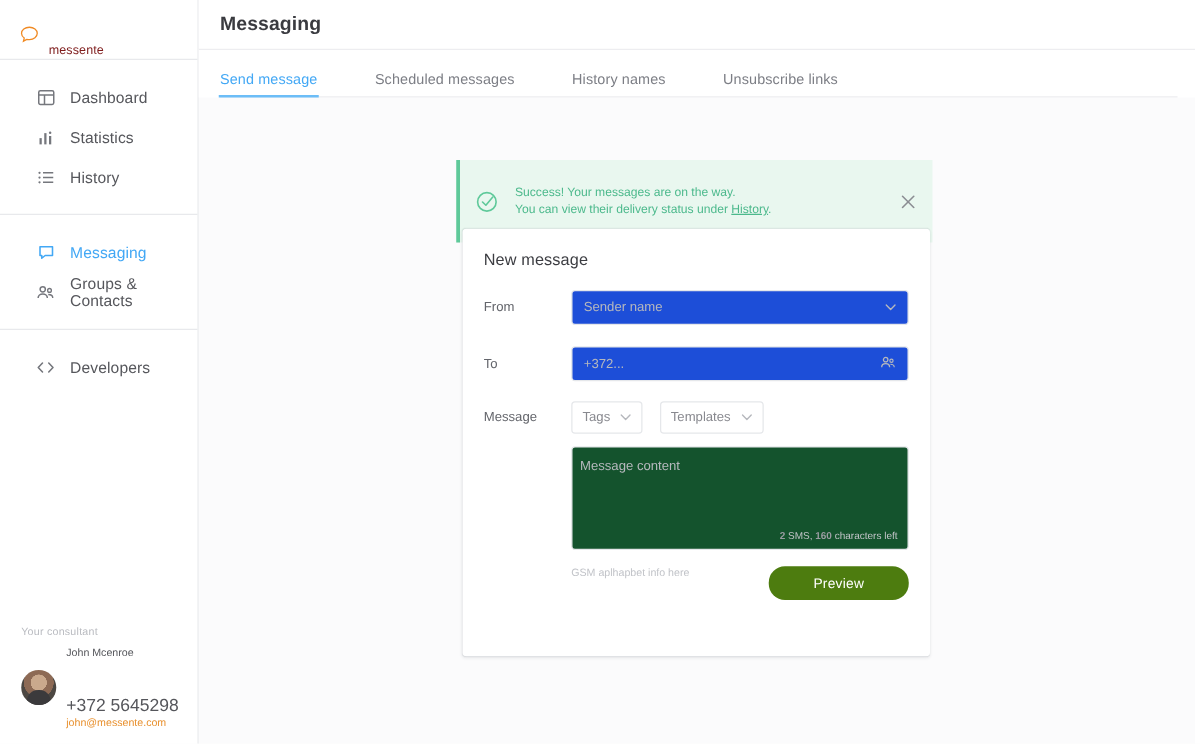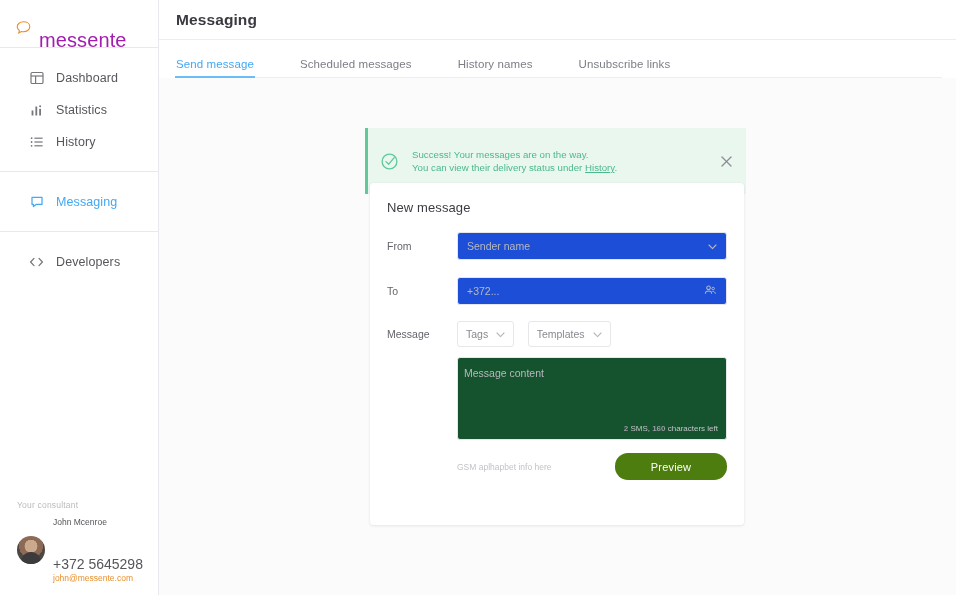--- a/index.html
+++ b/index.html
@@ -16,21 +16,21 @@
     width: 159px; height: 595px;
     background: #ffffff;
     border-right: 1px solid #e8e9ec;
     display: flex; flex-direction: column;
     position: relative; flex: 0 0 159px;
   }
   .logo-row {
     height: 40px; display: flex; align-items: center;
     padding-left: 16px; gap: 8px; margin-top: 7px;
   }
-  .logo-text { font-size: 20px; color: #a21caf; letter-spacing: .1px; margin-top: 26px; }
+  .logo-text { font-size: 10px; color: #7f1d1d; letter-spacing: .1px; margin-top: 26px; }
   .logo-mark { width: 17px; height: 15px; display: block; }
 
   .nav-sep { height: 1px; background: #e8e9ec; width: 100%; }
   .nav-group { padding: 14px 0 13px 12px; }
   .nav-item {
     height: 32px; display: flex; align-items: center;
     padding-left: 17px; gap: 12px; cursor: pointer;
   }
   .nav-ico { width: 15px; height: 15px; display: flex; align-items: center; justify-content: center; flex: 0 0 15px; }
   .nav-label { font-size: 12.5px; color: #56575c; letter-spacing: .1px; }
@@ -127,21 +127,21 @@
   .tarea {
     margin: 10px 17px 0 87px; height: 83px; border: 1px solid #e5e7ea;
     border-radius: 3px; background: #14532d; position: relative; padding: 9px 6px;
   }
   .tarea-ph { font-size: 10.5px; color: #b6b8bd; }
   .counter {
     position: absolute; right: 8px; bottom: 6px; font-size: 8px; color: #c3c5c9; white-space: nowrap;
   }
   .counter b { color: #9a9ca1; font-weight: bold; }
 
-  .foot { display: flex; align-items: center; margin: 13px 17px 0 87px; }
+  .foot { display: flex; margin: 13px 17px 0 87px; }
   .gsm { font-size: 8.5px; color: #c1c3c8; }
   .btn-preview {
     margin-left: auto; width: 112px; height: 27px; background: #4d7c0f;
     border-radius: 13px; color: #fff; font-size: 11px;
     display: flex; align-items: center; justify-content: center; cursor: pointer; letter-spacing:.2px;
   }
 
   .page-right-edge { position:absolute; right:0; top:0; width:4px; height:595px; background:#ffffff; }
 </style>
 </head>
@@ -202,20 +202,31 @@
     <div class="nav-sep"></div>
 
     <div class="nav-group">
       <div class="nav-item active">
         <span class="nav-ico">
           <svg width="14" height="14" viewBox="0 0 14 14">
             <path d="M2 2.4h10v7H6.1L3.4 11.6V9.4H2z" fill="none" stroke="#43a8f5" stroke-width="1.25" stroke-linejoin="round"></path>
           </svg>
         </span>
         <span class="nav-label">Messaging</span>
+      </div>
+      <div class="nav-item">
+        <span class="nav-ico">
+          <svg width="15" height="14" viewBox="0 0 15 14">
+            <circle cx="5.2" cy="4.4" r="2.1" fill="none" stroke="#75777d" stroke-width="1.2"></circle>
+            <path d="M1.5 11.4c0-2 1.7-3.3 3.7-3.3s3.7 1.3 3.7 3.3" fill="none" stroke="#75777d" stroke-width="1.2"></path>
+            <circle cx="10.6" cy="5.3" r="1.5" fill="none" stroke="#75777d" stroke-width="1.1"></circle>
+            <path d="M9.6 8.6c2 0 3.6 1 3.6 2.8" fill="none" stroke="#75777d" stroke-width="1.1"></path>
+          </svg>
+        </span>
+        <span class="nav-label">Groups &amp; Contacts</span>
       </div>
     </div>
 
     <div class="nav-sep"></div>
 
     <div class="nav-group">
       <div class="nav-item">
         <span class="nav-ico">
           <svg width="15" height="14" viewBox="0 0 15 14">
             <polyline points="5,3.4 1.6,7 5,10.6" fill="none" stroke="#75777d" stroke-width="1.25" stroke-linecap="round" stroke-linejoin="round"></polyline>

